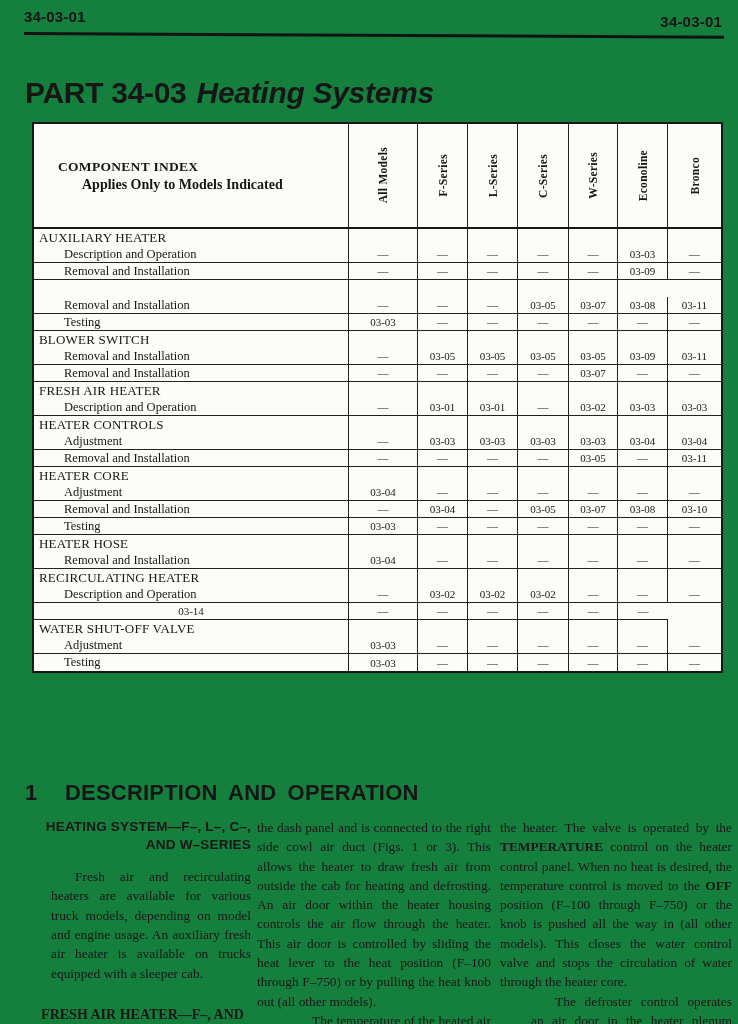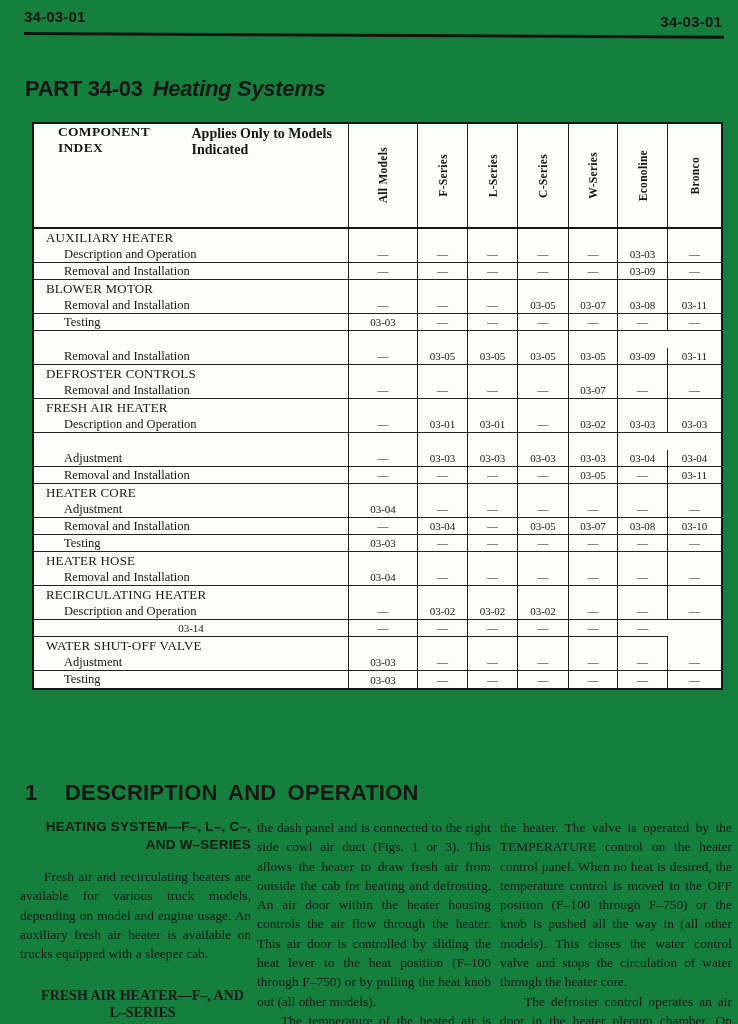--- a/index.html
+++ b/index.html
@@ -15,69 +15,69 @@
   }
   .pagenum.left{left:24px;}
   .pagenum.right{right:16px;top:13px;}
   .rule{
     position:absolute;top:32px;left:24px;width:700px;height:3px;
     background:#141414;transform:rotate(.3deg);transform-origin:left center;
   }
   
   .title{
     position:absolute;top:76px;left:25px;
-    font-family:"Liberation Sans",sans-serif;font-weight:bold;font-size:22px;
+    font-family:"Liberation Sans",sans-serif;font-weight:bold;font-size:30px;
     letter-spacing:-.3px;white-space:nowrap;
   }
   .title .tname{font-style:italic;margin-left:10px;}
   
   .ctable{
     position:absolute;top:122px;left:32px;width:687px;
     border:2px solid #171717;background:#fcfcf9;
   }
   .thead{
     display:grid;grid-template-columns:315px 69px 50px 50px 51px 49px 50px 53px;
     height:103px;border-bottom:2px solid #171717;
   }
   .hcell{border-right:1px solid #222;display:flex;align-items:center;justify-content:center;}
   .hcell:last-child{border-right:none;}
-  .hlabel{flex-direction:row;align-items:flex-start;justify-content:center;padding-left:24px;box-sizing:border-box;}
+  .hlabel{flex-direction:column;align-items:flex-start;justify-content:center;padding-left:24px;box-sizing:border-box;}
   .hl1{font-weight:bold;font-size:13.5px;letter-spacing:.3px;}
   .hl2{font-weight:bold;font-size:14px;padding-left:24px;margin-top:2px;}
   .rotlab{
     writing-mode:vertical-rl;transform:rotate(180deg);
     font-weight:bold;font-size:11.5px;letter-spacing:.3px;white-space:nowrap;
   }
   
   .trow{display:grid;grid-template-columns:315px 69px 50px 50px 51px 49px 50px 53px;height:17px;}
   .trow .cell{
     border-right:1px solid #222;display:flex;align-items:center;justify-content:center;
     font-size:11px;box-sizing:border-box;overflow:hidden;white-space:nowrap;
   }
   .trow .cell:last-child{border-right:none;}
   .trow .cell.label{justify-content:flex-start;font-size:12.5px;}
-  .trow.section .cell.label,.trow.section-item .cell.label{padding-left:12px;font-size:13px;letter-spacing:.2px;}
+  .trow.section .cell.label,.trow.section-item .cell.label{padding-left:5px;font-size:13px;letter-spacing:.2px;}
   .trow.item .cell.label{padding-left:30px;}
   .trow.item .cell,.trow.section-item .cell{border-bottom:1px solid #222;}
   .trow:last-child .cell{border-bottom:none;}
   
   .sechead{
     position:absolute;top:780px;left:25px;
     font-family:"Liberation Sans",sans-serif;font-weight:bold;font-size:22px;
     letter-spacing:.2px;word-spacing:5px;
   }
   .secnum{display:inline-block;width:40px;}
   
   .col{position:absolute;top:818px;text-align:justify;font-size:13.4px;line-height:1.44;}
   .col-left{left:20px;width:231px;}
   .col-mid{left:257px;width:234px;}
   .col-right{left:500px;width:232px;}
   .col p{margin:0;}
-  .col p.indent{text-indent:1.8em;}
-  .col .b{font-weight:normal;}
+  .col p.indent{text-indent:1.8em;margin-left:31px;}
+  .col .b{font-weight:bold;}
   .heading-sans{
     font-family:"Liberation Sans",sans-serif;font-weight:bold;font-size:13.5px;
     line-height:1.3;letter-spacing:.2px;margin:0 0 14px 0;text-align:right;
   }
   .heading-serif{
     font-weight:bold;font-size:14px;line-height:1.25;margin:23px 0 20px 0;
     padding-left:14px;text-align:center;
   }
 </style>
 </head>
@@ -146,21 +146,20 @@
           <div class="cell label">Removal and Installation</div>
           <div class="cell val">—</div>
           <div class="cell val">—</div>
           <div class="cell val">—</div>
           <div class="cell val">—</div>
           <div class="cell val">—</div>
           <div class="cell val">03-09</div>
           <div class="cell val">—</div>
         </div>
         <div class="trow section">
-          <div class="cell label">BLOWER MOTOR</div>
           <div class="cell val"></div>
           <div class="cell val"></div>
           <div class="cell val"></div>
           <div class="cell val"></div>
           <div class="cell val"></div>
           <div class="cell val"></div>
           <div class="cell val"></div>
         </div>
         <div class="trow item">
           <div class="cell label">Removal and Installation</div>
@@ -176,48 +175,39 @@
           <div class="cell label">Testing</div>
           <div class="cell val">03-03</div>
           <div class="cell val">—</div>
           <div class="cell val">—</div>
           <div class="cell val">—</div>
           <div class="cell val">—</div>
           <div class="cell val">—</div>
           <div class="cell val">—</div>
         </div>
         <div class="trow section">
+          <div class="cell label">BLOWER SWITCH</div>
           <div class="cell val"></div>
           <div class="cell val"></div>
           <div class="cell val"></div>
           <div class="cell val"></div>
           <div class="cell val"></div>
           <div class="cell val"></div>
           <div class="cell val"></div>
         </div>
         <div class="trow item">
           <div class="cell label">Removal and Installation</div>
           <div class="cell val">—</div>
           <div class="cell val">03-05</div>
           <div class="cell val">03-05</div>
           <div class="cell val">03-05</div>
           <div class="cell val">03-05</div>
           <div class="cell val">03-09</div>
           <div class="cell val">03-11</div>
         </div>
-        <div class="trow section">
-          <div class="cell label">DEFROSTER CONTROLS</div>
-          <div class="cell val"></div>
-          <div class="cell val"></div>
-          <div class="cell val"></div>
-          <div class="cell val"></div>
-          <div class="cell val"></div>
-          <div class="cell val"></div>
-          <div class="cell val"></div>
-        </div>
         <div class="trow item">
           <div class="cell label">Removal and Installation</div>
           <div class="cell val">—</div>
           <div class="cell val">—</div>
           <div class="cell val">—</div>
           <div class="cell val">—</div>
           <div class="cell val">03-07</div>
           <div class="cell val">—</div>
           <div class="cell val">—</div>
         </div>
@@ -235,20 +225,21 @@
           <div class="cell label">Description and Operation</div>
           <div class="cell val">—</div>
           <div class="cell val">03-01</div>
           <div class="cell val">03-01</div>
           <div class="cell val">—</div>
           <div class="cell val">03-02</div>
           <div class="cell val">03-03</div>
           <div class="cell val">03-03</div>
         </div>
         <div class="trow section">
+          <div class="cell label">HEATER CONTROLS</div>
           <div class="cell val"></div>
           <div class="cell val"></div>
           <div class="cell val"></div>
           <div class="cell val"></div>
           <div class="cell val"></div>
           <div class="cell val"></div>
           <div class="cell val"></div>
         </div>
         <div class="trow item">
           <div class="cell label">Adjustment</div>

